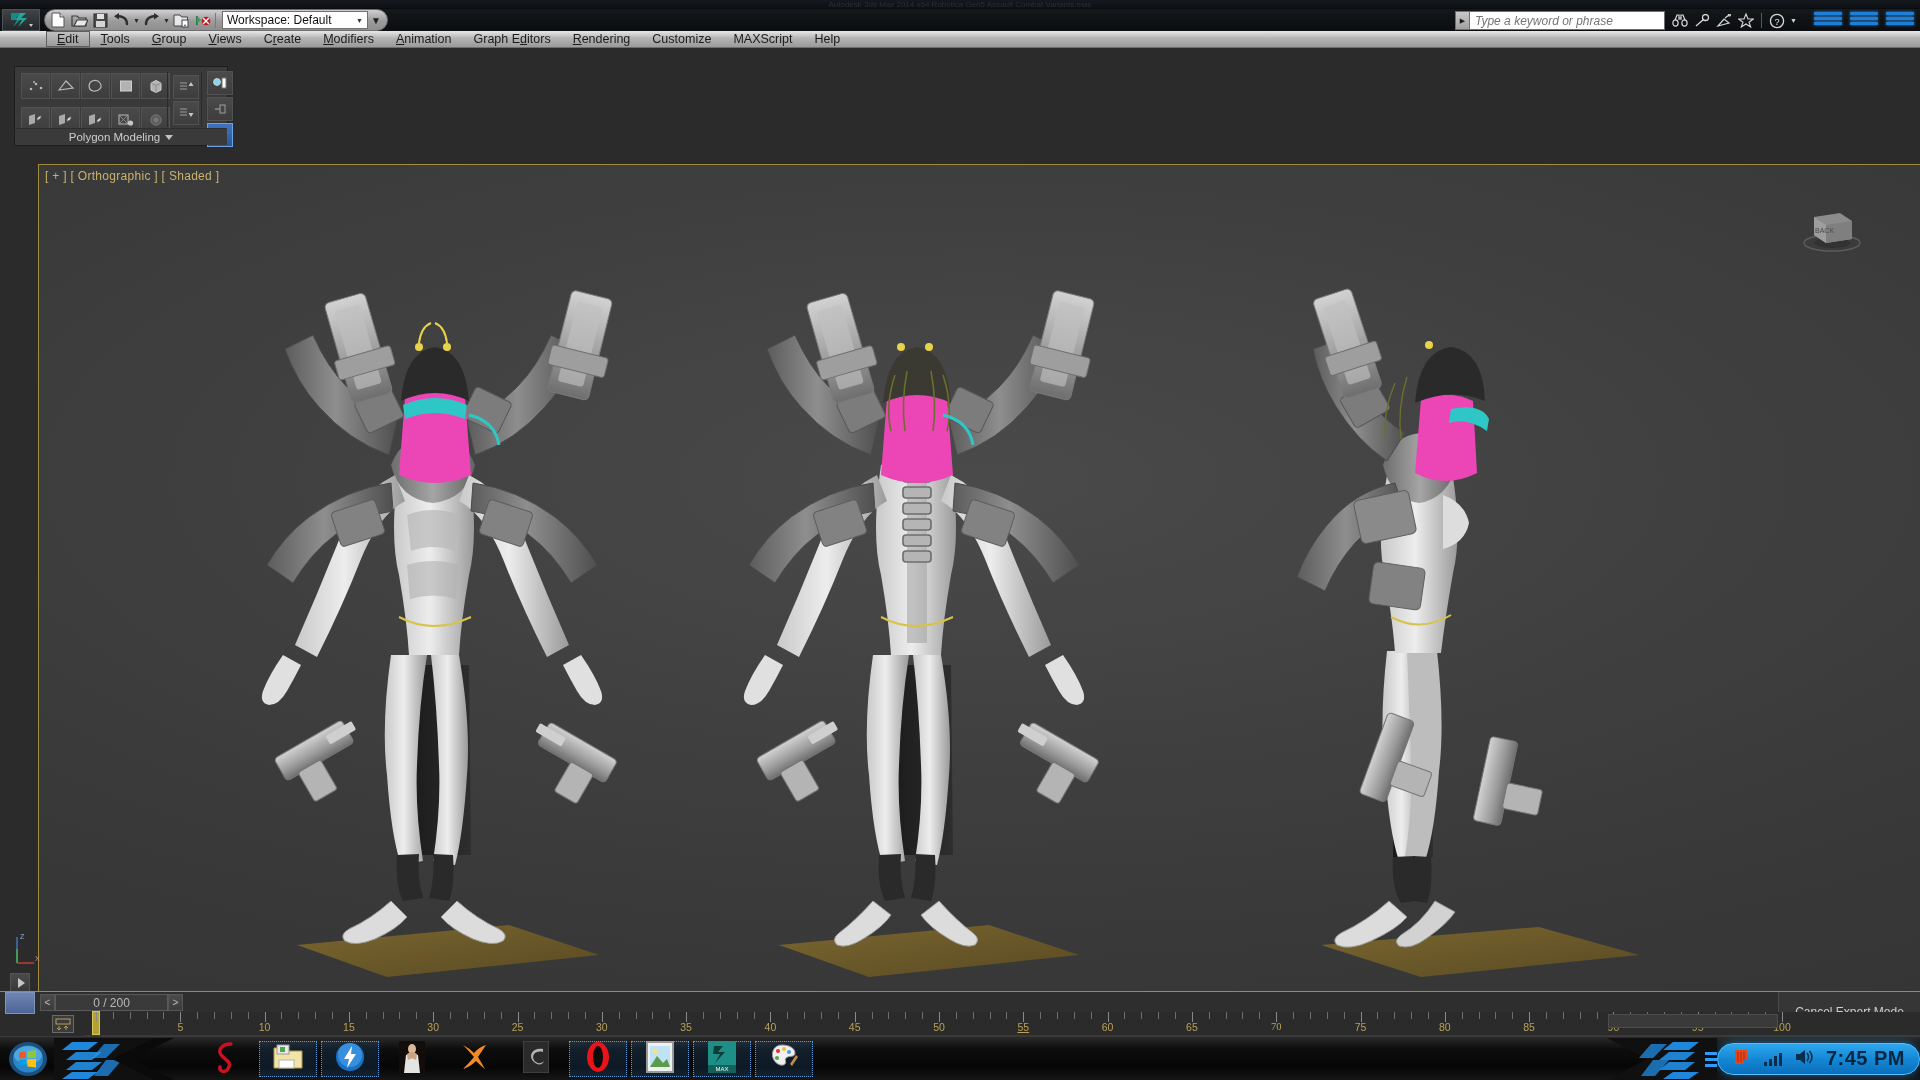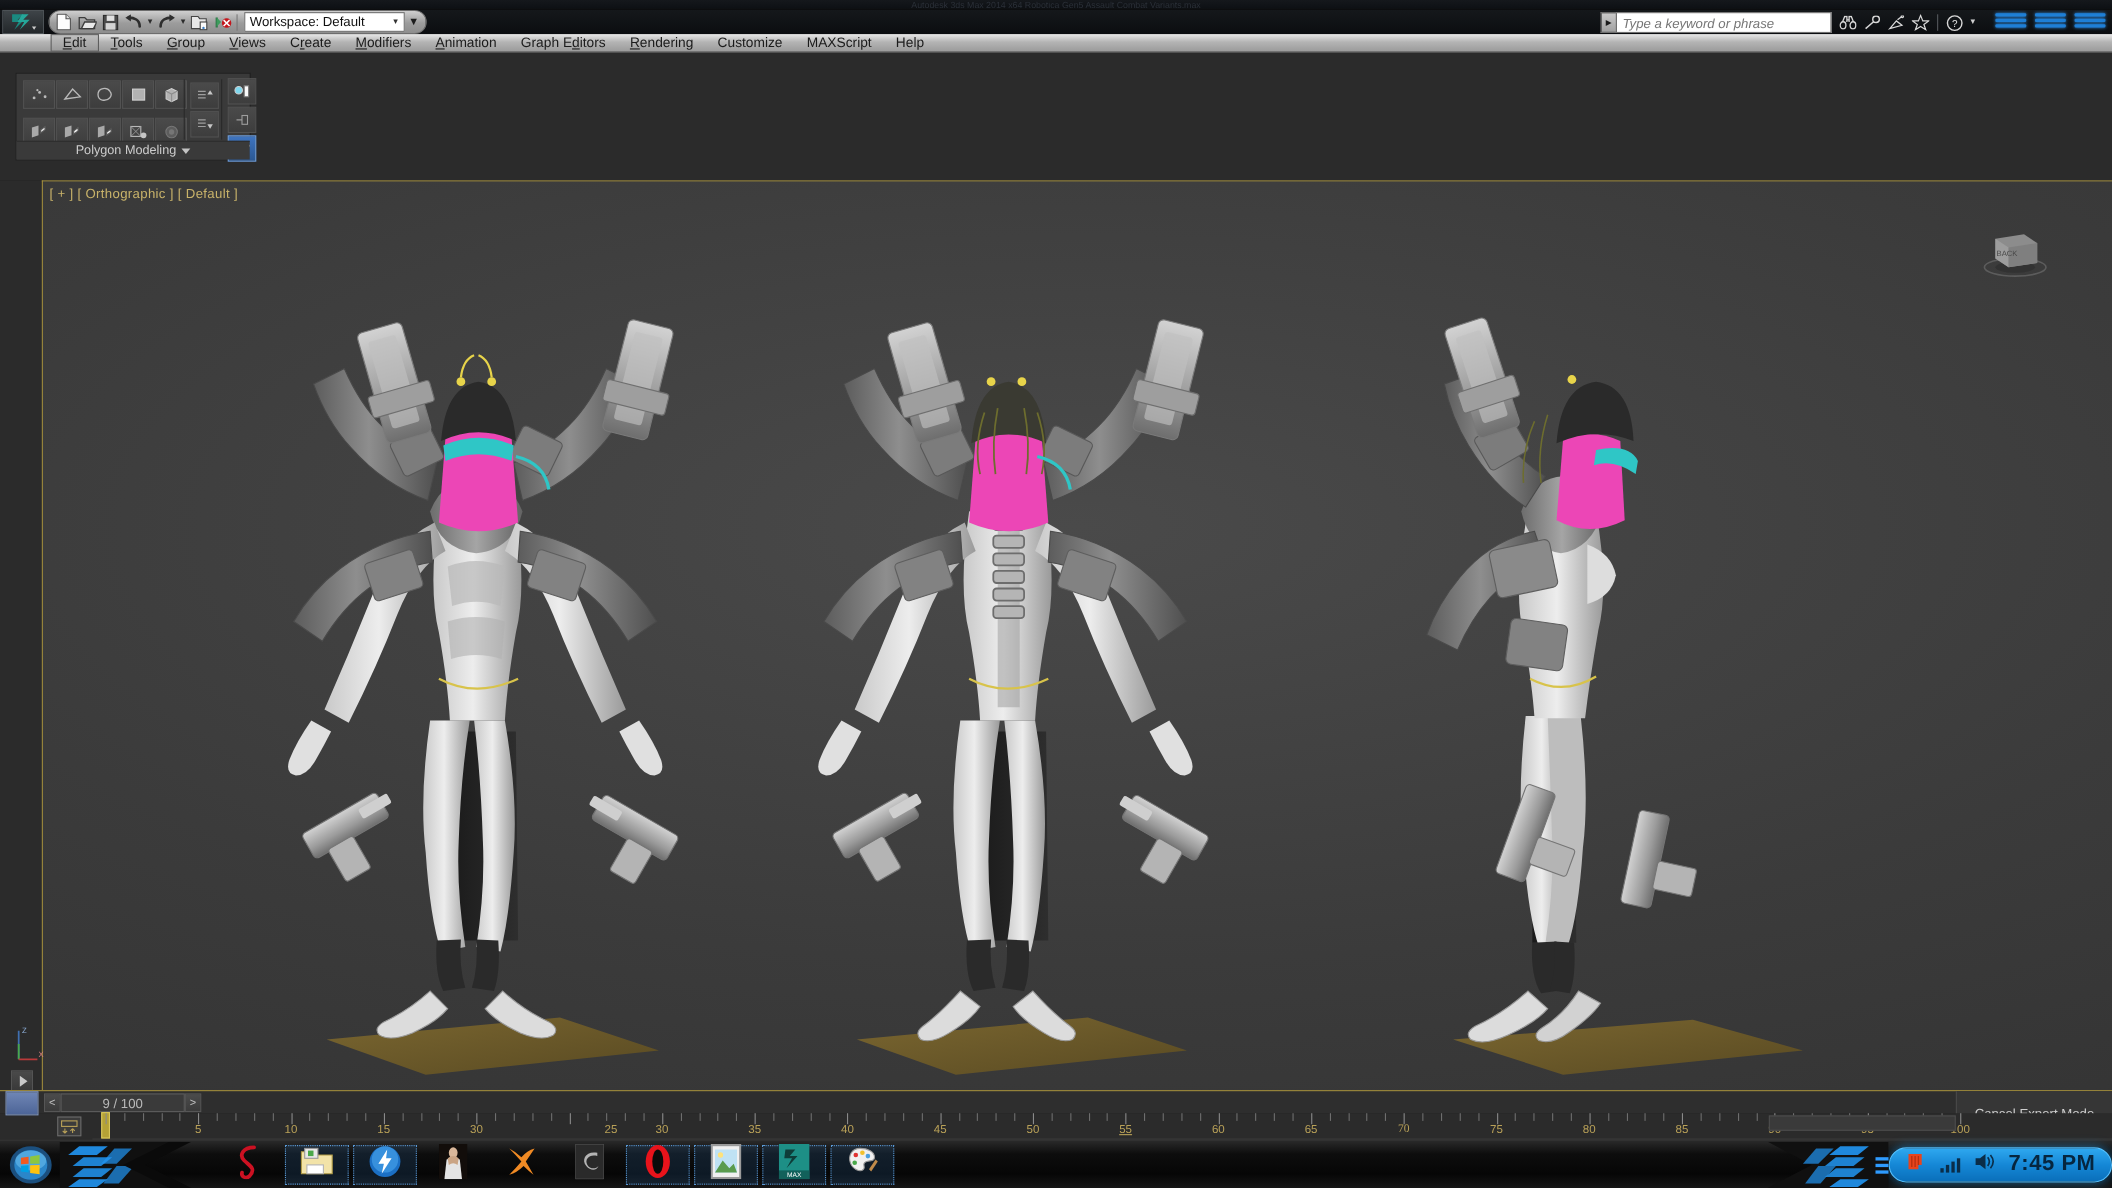--- a/index.html
+++ b/index.html
@@ -569,21 +569,21 @@
         <text x="27" y="32" font-size="7" fill="#d88080" font-family="Liberation Sans, sans-serif">X</text>
       </svg>
     </div>
     <div class="play-btn">
         <i></i>
       </div>
   </div>
 
   <div class="viewport">
     <div class="vp-gradient"></div>
-    <div class="vp-label">[ + ] [ Orthographic ] [ Default ]</div>
+    <div class="vp-label">[ + ] [ Orthographic ] [ Shaded ]</div>
 
     <div class="viewcube">
       <svg width="72" height="56" viewBox="0 0 72 56">
         <ellipse cx="36" cy="44" rx="28" ry="8" fill="none" stroke="#5c5c5c" stroke-width="1.5"></ellipse>
         <ellipse cx="36" cy="44" rx="18" ry="5" fill="#323232"></ellipse>
         <path d="M18 18 L44 14 L56 22 L56 40 L30 44 L18 36 Z" fill="#8c8c8c"></path>
         <path d="M18 18 L30 26 L30 44 L18 36 Z" fill="#9d9d9d"></path>
         <path d="M30 26 L56 22 L56 40 L30 44 Z" fill="#7f7f7f"></path>
         <text x="19" y="34" font-size="7" fill="#4a4a4a" font-family="Liberation Sans, sans-serif">BACK</text>
       </svg>
@@ -828,21 +828,21 @@
             <path d="M1368 212 q-10 32 -6 62"></path>
         </g>
         <path d="M1352 452 q30 16 60 -2" fill="none" stroke="#d8c34a" stroke-width="2"></path>
       </g>
     </svg>
   </div>
 
   <div class="frame-row">
     <div class="frame-nav">
       <div class="fn-arrow">&lt;</div>
-      <div class="fn-field">9 / 100</div>
+      <div class="fn-field">0 / 200</div>
       <div class="fn-arrow">&gt;</div>
     </div>
     <div class="expert-btn">Cancel Expert Mode</div>
   </div>
 
   <div class="timeline">
     <div class="tl-swatch"></div>
     <div class="tl-icon">
       <svg width="16" height="13" viewBox="0 0 16 13">
         <rect x="1" y="1" width="14" height="5" fill="none" stroke="#b9a158" stroke-width="1"></rect>
@@ -950,21 +950,21 @@
         <div class="tl-tick major" style="left: 1613.7px;"></div>
         <div class="tl-tick" style="left: 1630.56px;"></div>
         <div class="tl-tick" style="left: 1647.42px;"></div>
         <div class="tl-tick" style="left: 1664.28px;"></div>
         <div class="tl-tick" style="left: 1681.14px;"></div>
         <div class="tl-tick major" style="left: 1698px;"></div>
         <div class="tl-num" style="left: 96.3px;">5</div>
         <div class="tl-num" style="left: 180.6px;">10</div>
         <div class="tl-num" style="left: 264.9px;">15</div>
         <div class="tl-num" style="left: 349.2px;">30</div>
-        <div class="tl-num" style="left: 433.5px; margin-left: 38px;">25</div>
+        <div class="tl-num" style="left: 433.5px;">25</div>
         <div class="tl-num" style="left: 517.8px;">30</div>
         <div class="tl-num" style="left: 602.1px;">35</div>
         <div class="tl-num" style="left: 686.4px;">40</div>
         <div class="tl-num" style="left: 770.7px;">45</div>
         <div class="tl-num" style="left: 855px;">50</div>
         <div class="tl-num" style="left: 939.3px; text-decoration: underline;">55</div>
         <div class="tl-num" style="left: 1023.6px;">60</div>
         <div class="tl-num" style="left: 1107.9px;">65</div>
         <div class="tl-num" style="left: 1192.2px; font-family: Liberation Serif, serif;">70</div>
         <div class="tl-num" style="left: 1276.5px;">75</div>

